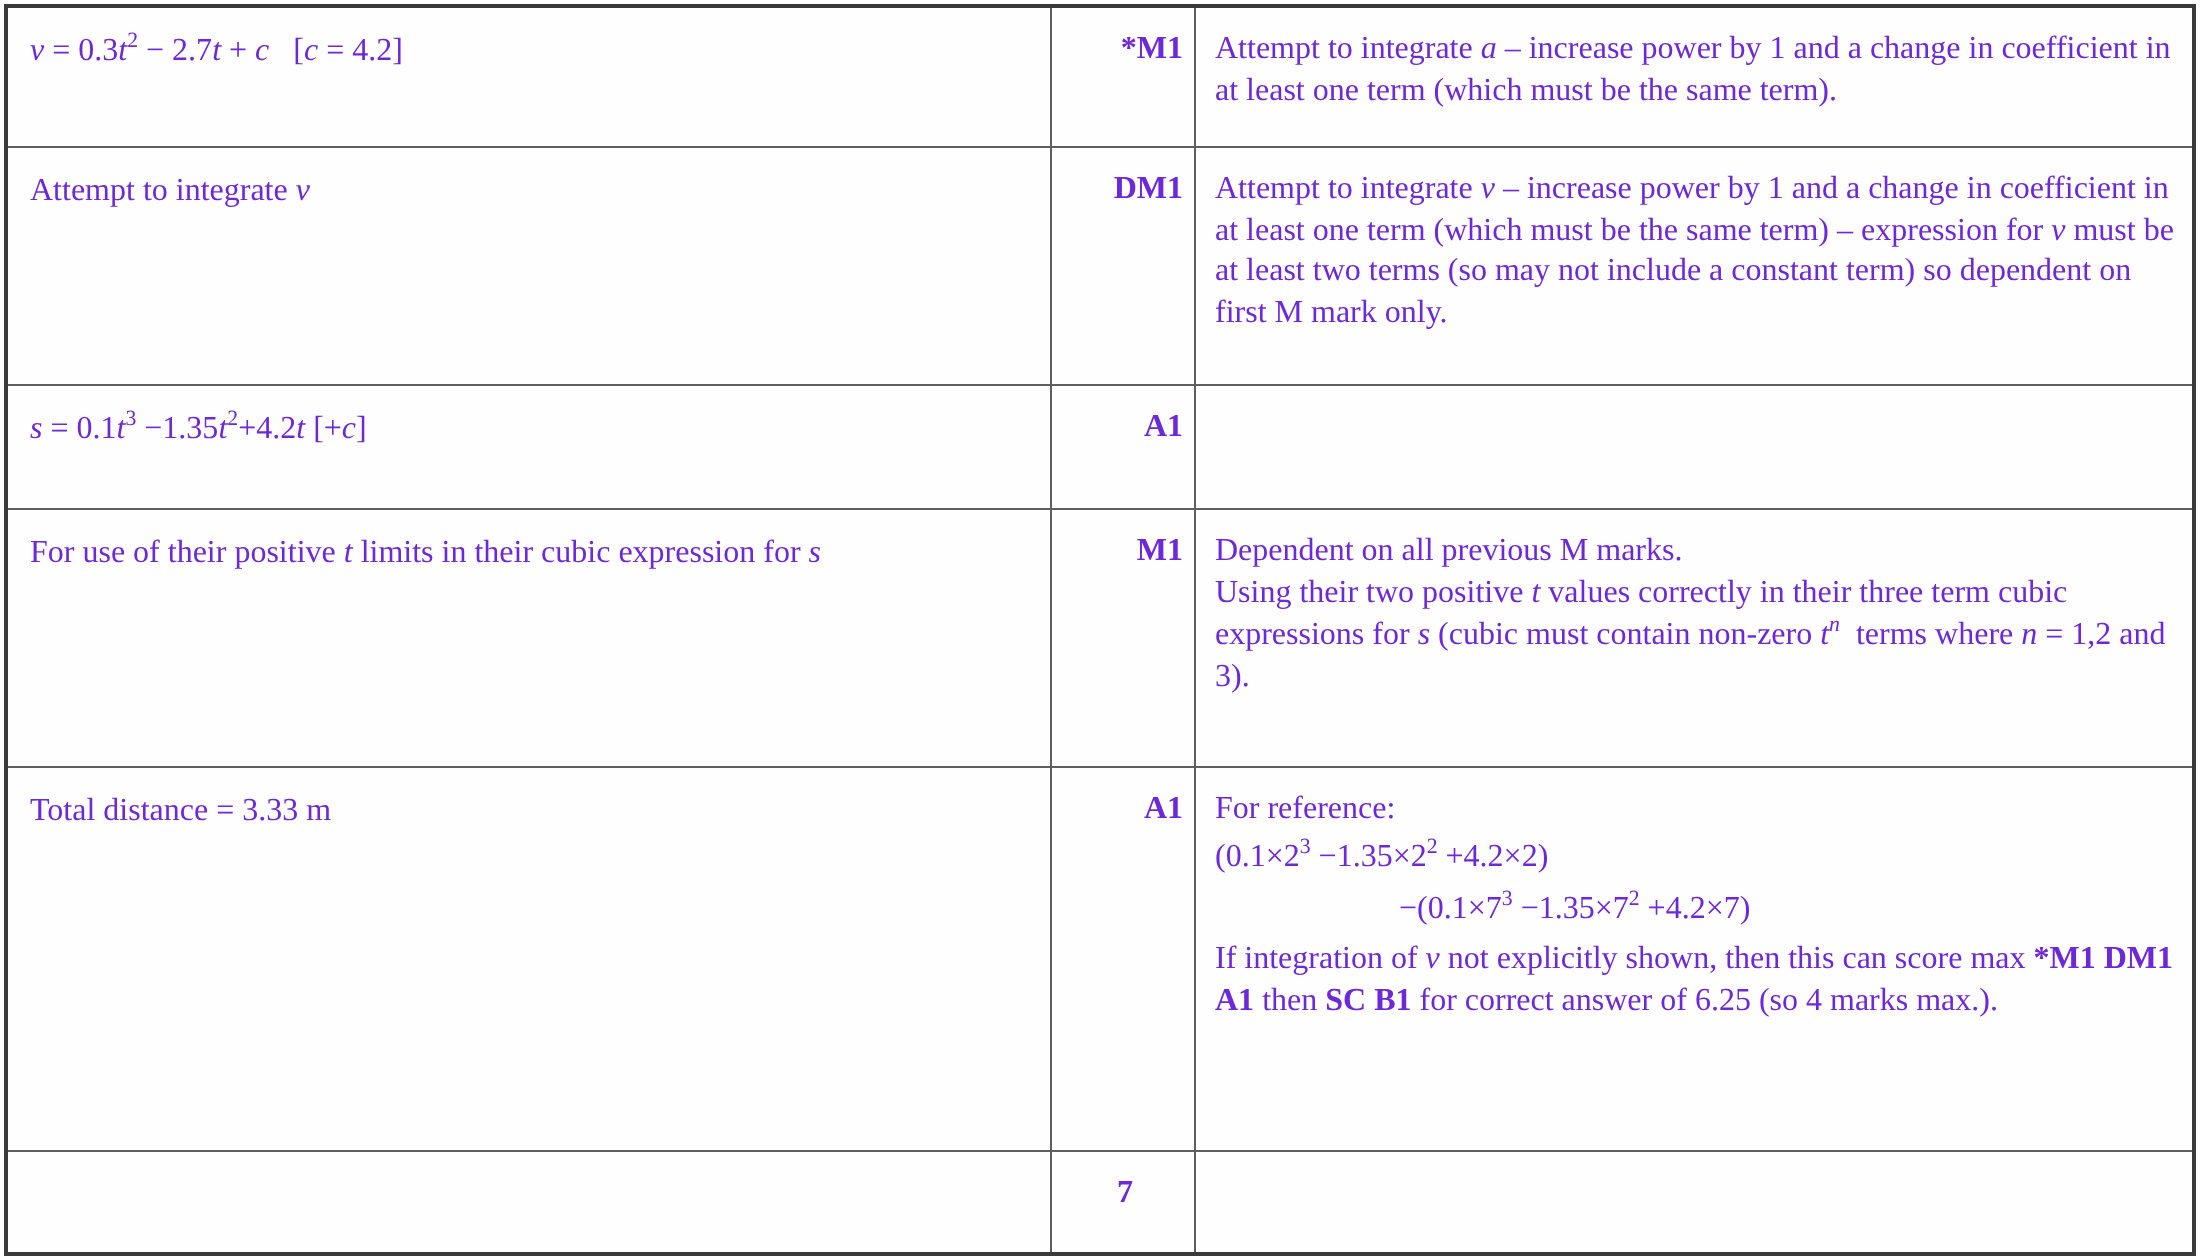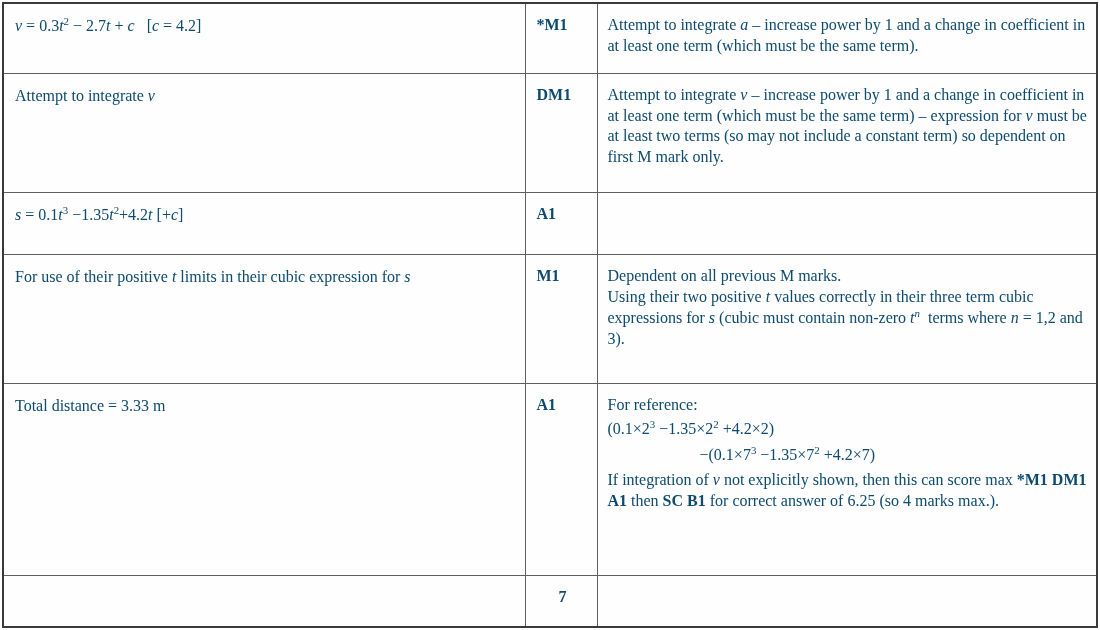--- a/index.html
+++ b/index.html
@@ -7,21 +7,21 @@
     padding: 0;
     background: #ffffff;
   }
   .sheet {
     position: relative;
     width: 1100px;
     height: 630px;
     background: #fefefe;
     box-sizing: border-box;
     font-family: "Liberation Serif", serif;
-    color: #0c4a6e;
+    color: #6d28d9;
   }
   table.markscheme {
     position: absolute;
     left: 2px;
     top: 2px;
     width: 1096px;
     height: 626px;
     border-collapse: collapse;
     table-layout: fixed;
     font-size: 16px;
@@ -35,20 +35,21 @@
   }
   td {
     vertical-align: top;
     padding: 9px 8px 4px 11px;
     overflow: hidden;
   }
   td.working-cell {
     padding-top: 12px;
   }
   td.mark-cell {
+    text-align: right;
     font-weight: bold;
     padding-right: 5px;
     padding-top: 11px;
   }
   td.mark-cell.total {
     text-align: center;
     padding-right: 8px;
   }
   td.notes-cell {
     padding-left: 10px;

